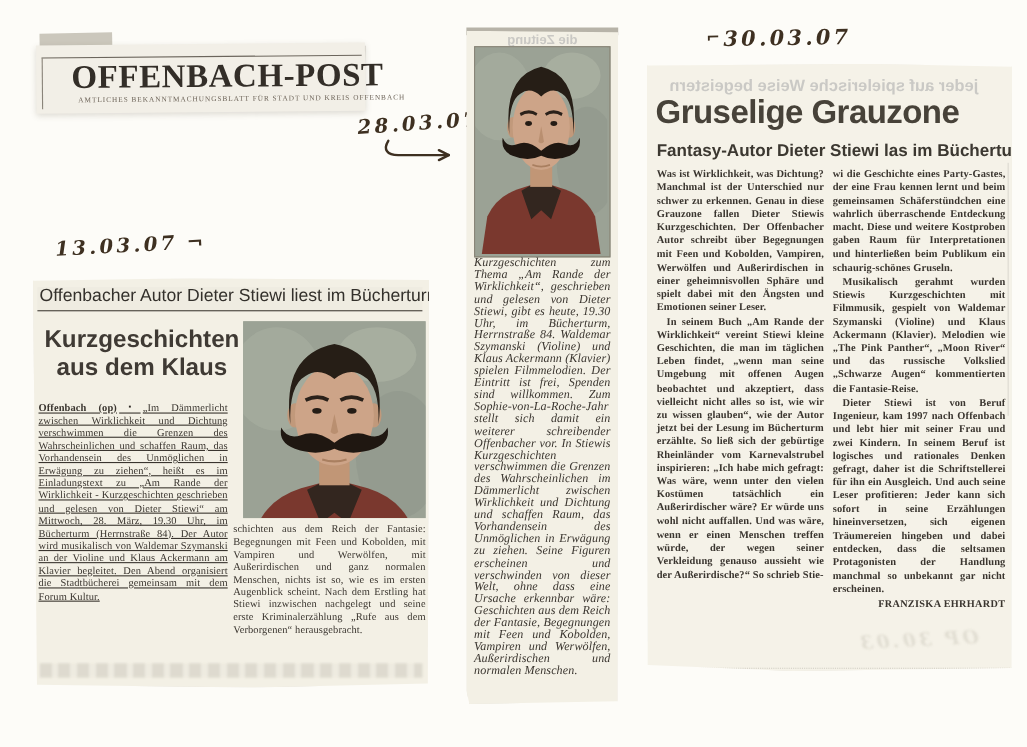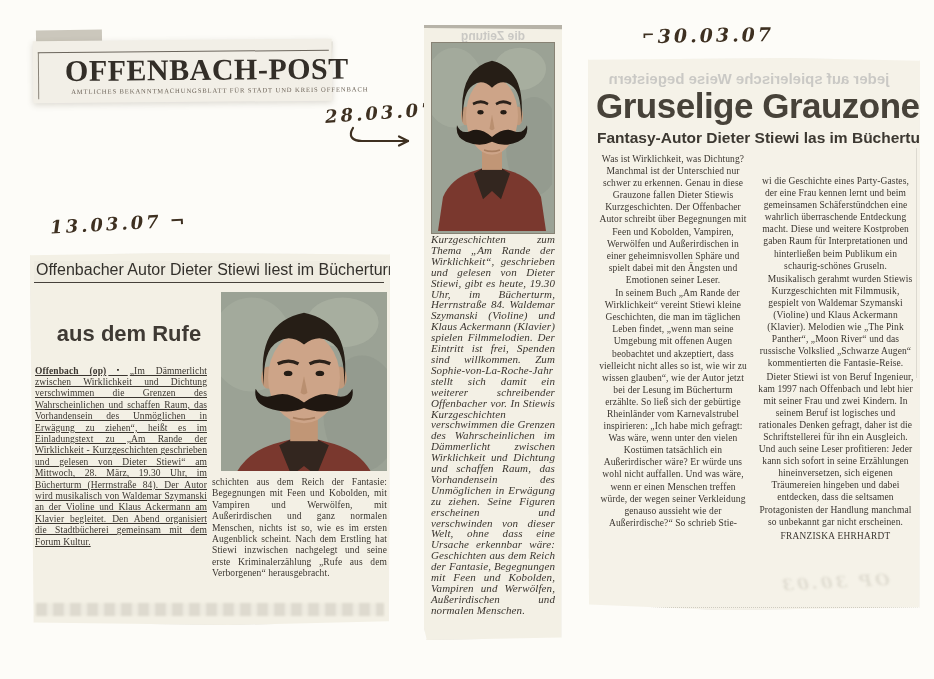--- a/index.html
+++ b/index.html
@@ -55,27 +55,27 @@
   .photo-mid{border:1px solid #878274;background:#9ba295;overflow:hidden;}
   .caption{position:absolute;left:7px;top:206px;width:124px;font-style:italic;
            font-size:11px;line-height:10.9px;}
   
   .art-right{left:588px;top:58px;width:332px;height:552px;background:#f5f2e8;
              clip-path:polygon(0 .3%,60% 0,100% .5%,99.8% 99.5%,40% 100%,.3% 99%);}
   .ghost-right{position:absolute;left:0;right:10px;top:12px;text-align:center;transform:scaleX(-1);
                font-family:"Liberation Sans",sans-serif;font-weight:700;font-size:15px;
                color:rgba(112,115,124,.32);filter:blur(.7px);white-space:nowrap;}
   .hl-right{position:absolute;left:8px;top:28px;font-family:"Liberation Sans",sans-serif;
-            font-weight:700;font-size:35px;letter-spacing:-.5px;color:#474239;white-space:nowrap;}
+            font-weight:700;font-size:30px;letter-spacing:-.5px;color:#474239;white-space:nowrap;}
   .sub-right{position:absolute;left:9px;top:71px;font-family:"Liberation Sans",sans-serif;
              font-weight:700;font-size:15.5px;color:#3c3831;white-space:nowrap;}
-  .r-col{line-height:12.1px;}
-  .r-col p{margin:0 0 1px 0;text-align:center;}
+  .r-col{line-height:12.1px;font-weight:bold;}
+  .r-col p{margin:0 0 1px 0;}
   .r-col1{left:9px;top:95px;width:152px;}
-  .r-col2{left:169px;top:95px;width:157px;margin-top:22px;}
+  .r-col2{left:169px;top:95px;width:157px;}
   .byline{text-align:right;letter-spacing:.3px;font-size:9.3px;padding-top:1px;}
   .col-rule{position:absolute;right:3px;top:90px;height:230px;width:1px;background:rgba(0,0,0,.10);}
   .ghost-stamp{position:absolute;right:30px;bottom:18px;transform:scaleX(-1) rotate(3deg);
                font-family:"DejaVu Serif",serif;font-style:italic;font-weight:700;font-size:17px;
                letter-spacing:3px;color:rgba(120,110,95,.16);filter:blur(.8px);}
   .torn-bottom{position:absolute;left:0;right:0;bottom:2px;border-bottom:1px dotted #cfccc1;}
 </style>
 </head>
 <body>
 
@@ -99,22 +99,22 @@
     <path d="M7,2 C2,10 6,15 16,15 L62,15" stroke="#3e3021" stroke-width="2.2" fill="none" stroke-linecap="round"></path>
     <path d="M62,15 l-9,-4.5 M62,15 l-9,4.5" stroke="#3e3021" stroke-width="2.2" fill="none" stroke-linecap="round"></path>
   </svg>
 
   <div class="hand hand-right"><span class="hand-pre">⌐</span><span>30.03.07</span></div>
 
   <div class="clip art-left">
     <div class="kicker">Offenbacher Autor Dieter Stiewi liest im Bücherturm</div>
 
     <div class="hl-left">
-      <br>
-      <span>aus dem Rufe</span><br>
+      <span>Kurzgeschichten</span><br>
+      <span>aus dem Klaus</span><br>
     </div>
 
     <div class="photo-left">
       <svg width="166" height="221" viewBox="0 0 120 160">
         <rect width="120" height="160" fill="#9ba295"></rect>
         <ellipse cx="22" cy="38" rx="30" ry="34" fill="#aab0a2" opacity=".55"></ellipse>
         <ellipse cx="102" cy="88" rx="28" ry="42" fill="#8e958a" opacity=".55"></ellipse>
         <ellipse cx="88" cy="22" rx="26" ry="18" fill="#b3b9aa" opacity=".5"></ellipse>
         <path d="M6,160 L11,131 Q19,116 38,110 L60,104 L82,110 Q101,116 109,131 L114,160 Z" fill="#7a382e"></path>
         <path d="M42,111 L60,102 L78,111 L69,133 L60,126 L51,133 Z" fill="#33261f"></path>

